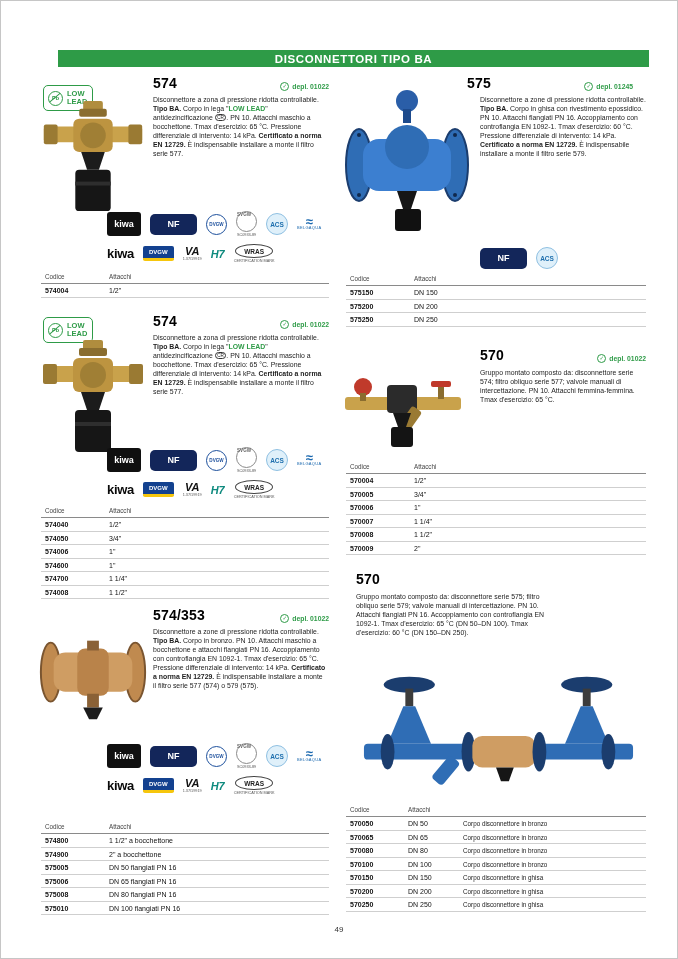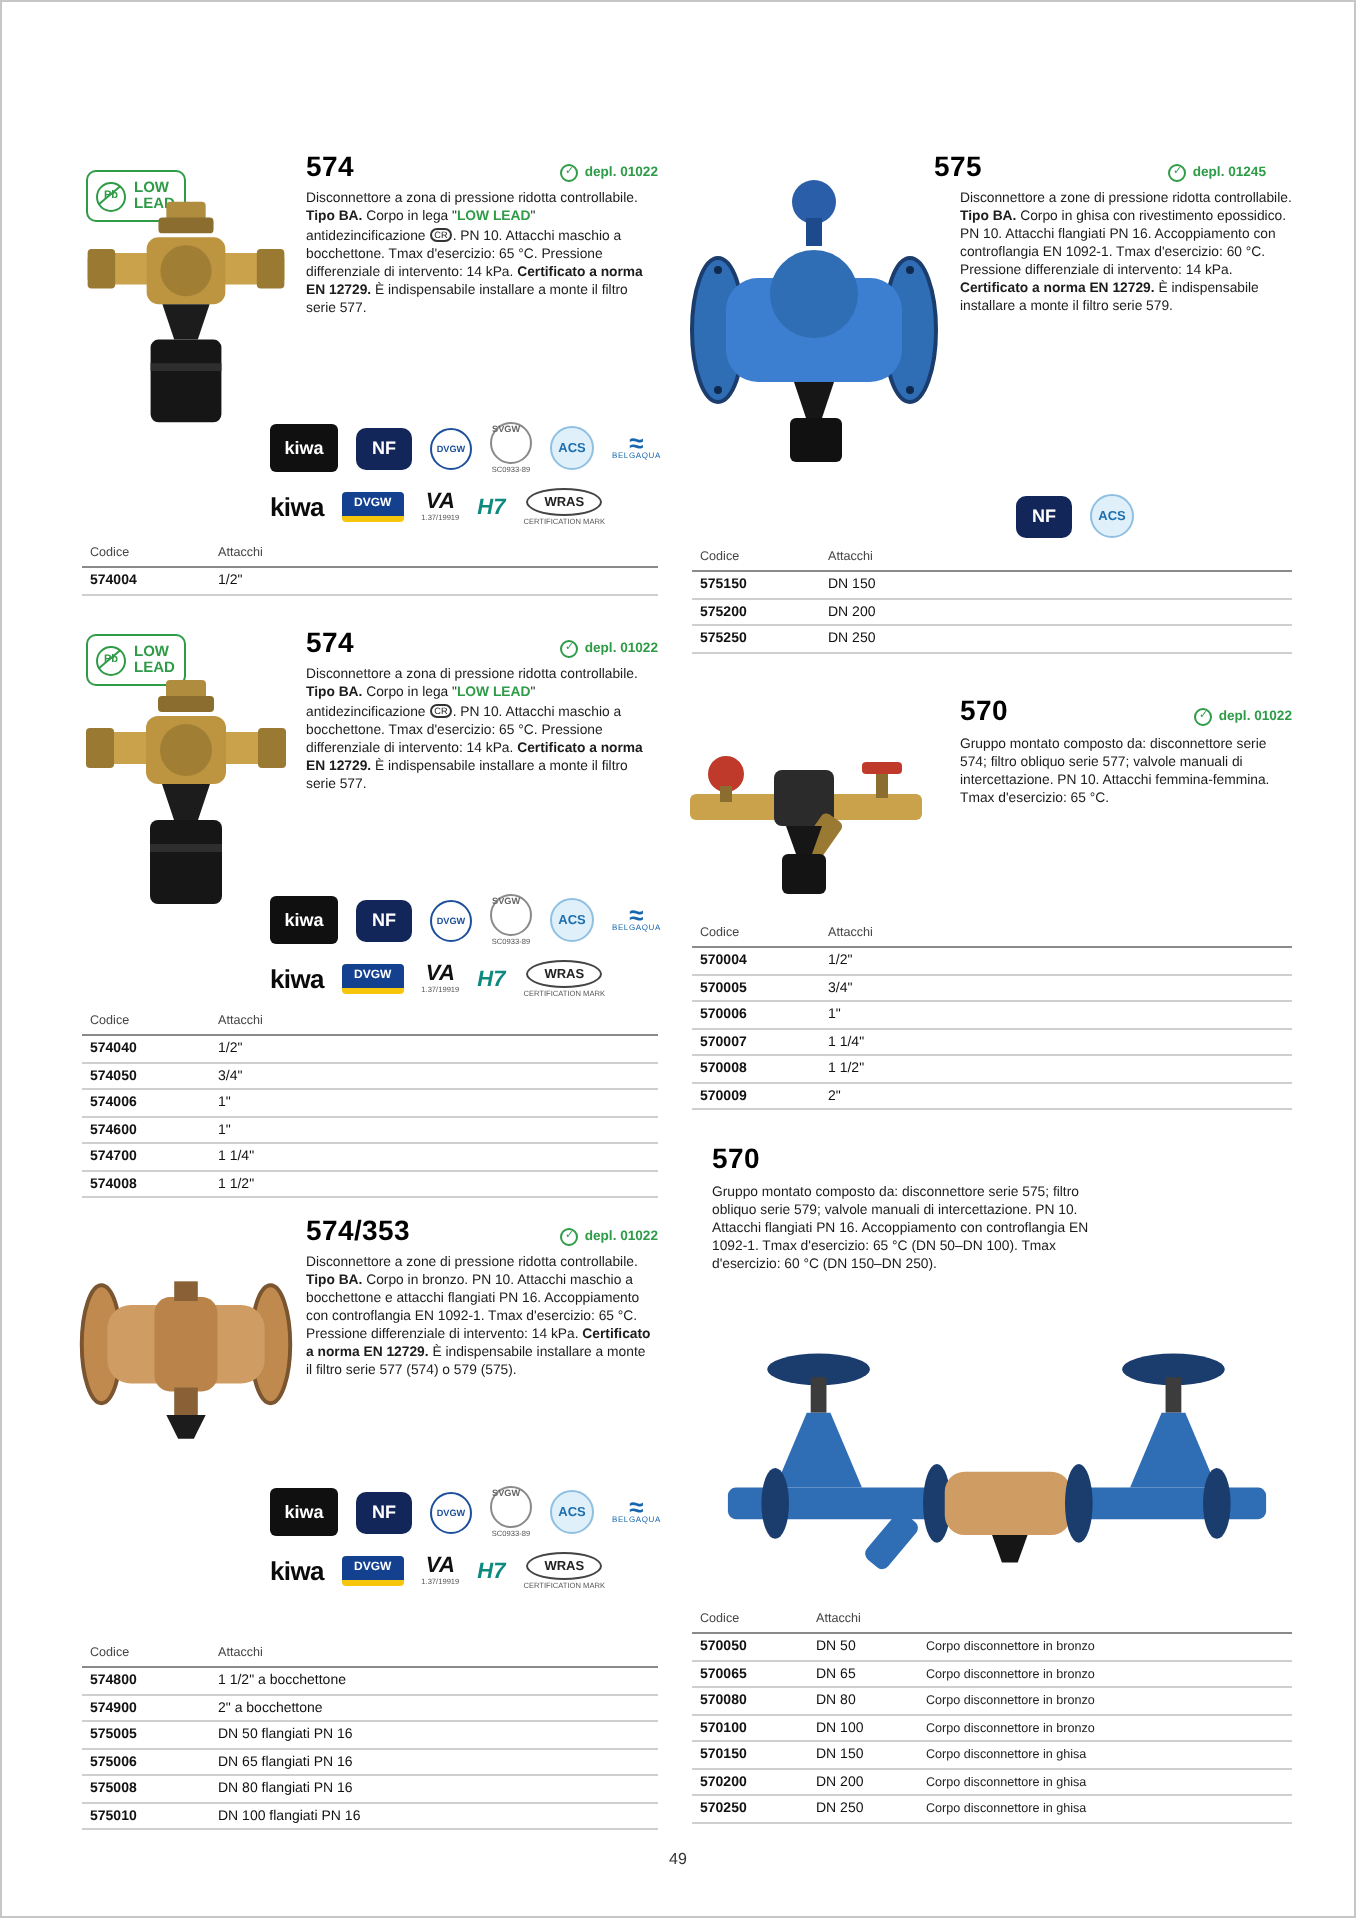--- a/index.html
+++ b/index.html
@@ -31,26 +31,26 @@
   .lowlead{position:absolute;width:50px;height:26px;border:1.6px solid #2E9B47;border-radius:5px;
            background:#fff;display:flex;align-items:center;gap:4px;padding:1px 4px;box-sizing:border-box;}
   .pb-circle{width:13px;height:13px;border:1.2px solid #2E9B47;border-radius:50%;color:#2E9B47;
              font-size:5.5px;font-weight:700;display:flex;align-items:center;justify-content:center;
              position:relative;flex:none;}
   .pb-circle::after{content:"";position:absolute;left:-1px;top:5px;width:14px;height:1.2px;
                     background:#2E9B47;transform:rotate(-40deg);}
   .ll-text{display:flex;flex-direction:column;font-size:7.5px;font-weight:700;color:#2E9B47;line-height:1.05;}
 
   
-  .certs{position:absolute;display:flex;flex-direction:column;gap:7px;margin-left:28px;}
+  .certs{position:absolute;display:flex;flex-direction:column;gap:7px;}
   .cert-row{display:flex;align-items:center;gap:9px;}
   .logo{display:inline-flex;align-items:center;justify-content:center;flex:none;}
   .sub{display:block;font-size:3.8px;color:#555;text-align:center;line-height:1.1;}
   .kiwa-box{width:34px;height:24px;background:#101010;color:#fff;font-weight:700;font-size:9px;border-radius:3px;}
-  .nf-badge{width:28px;height:21px;background:#13265a;color:#fff;border-radius:5px;font-weight:700;font-size:9px;}
+  .nf-badge{width:47px;height:21px;background:#13265a;color:#fff;border-radius:5px;font-weight:700;font-size:9px;}
   .circle-logo{width:21px;height:21px;border-radius:50%;border:1.8px solid #1c4f9c;color:#1c4f9c;
                font-size:4.6px;font-weight:700;box-sizing:border-box;}
   .svgw-wrap{flex-direction:column;gap:1px;}
   .svgw-wrap .circle-logo{border-color:#8a8a8a;color:#666;}
   .acs-badge{width:22px;height:22px;border-radius:50%;background:#dff0fa;border:1.8px solid #8fc0e2;
              color:#1e6fae;font-size:6.5px;font-weight:700;box-sizing:border-box;}
   .belgaqua{flex-direction:column;color:#1766ae;}
   .bel-wave{font-size:13px;line-height:9px;font-weight:700;color:#1766ae;}
   .belgaqua .sub{color:#1766ae;font-size:4px;letter-spacing:.3px;}
   .kiwa-text{font-size:13px;font-weight:800;color:#0a0a0a;letter-spacing:-.3px;}
@@ -74,20 +74,23 @@
   .c-desc{flex:1;font-size:6.3px;color:#222;}
 
   .photo{position:absolute;}
   .page-num{position:absolute;left:0;top:924px;width:100%;text-align:center;font-size:8px;color:#333;}
 </style>
 </head>
 <body>
 
 <div class="page">
 
+  <div class="header-bar">
+    <span>DISCONNETTORI TIPO BA</span>
+  </div>
 
   <div class="lowlead abs" style="left:42px;top:84px;">
     <span class="pb-circle">Pb</span>
     <span class="ll-text">
       <span>LOW</span>
       <span>LEAD</span>
     </span>
   </div>
 
   <svg class="photo" style="left:38px;top:96px;" width="108" height="120" viewBox="0 0 108 122">

